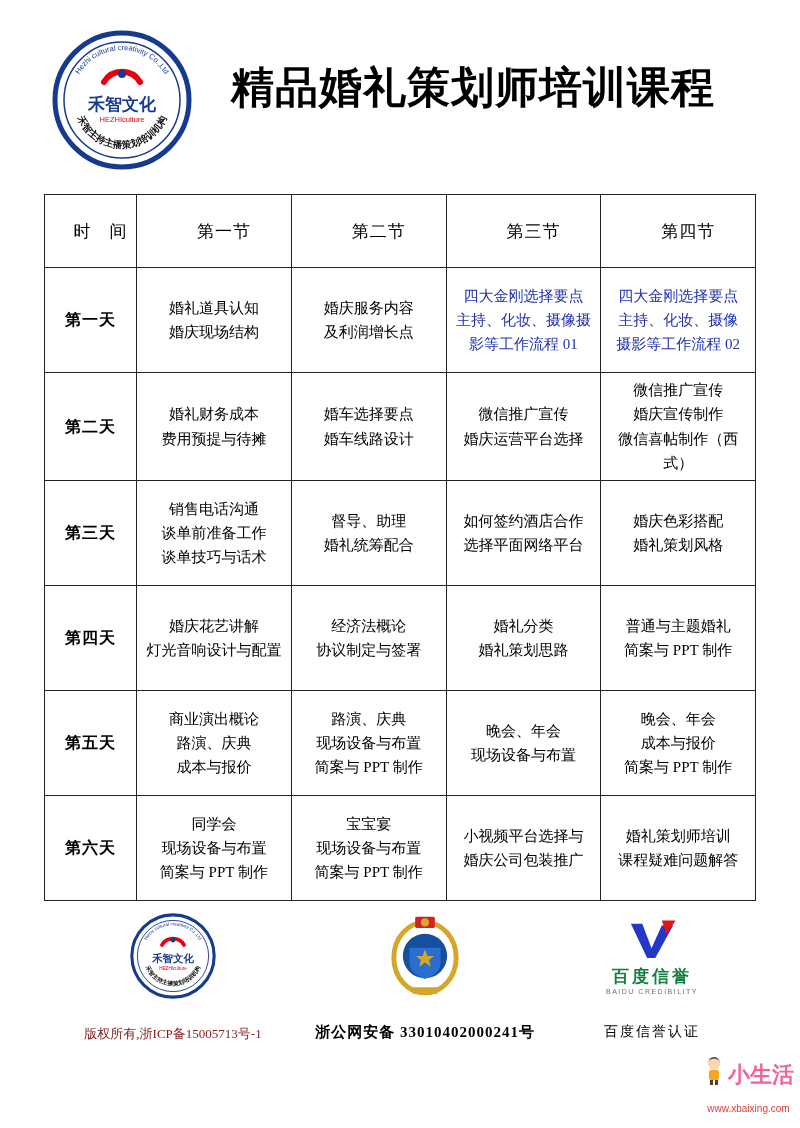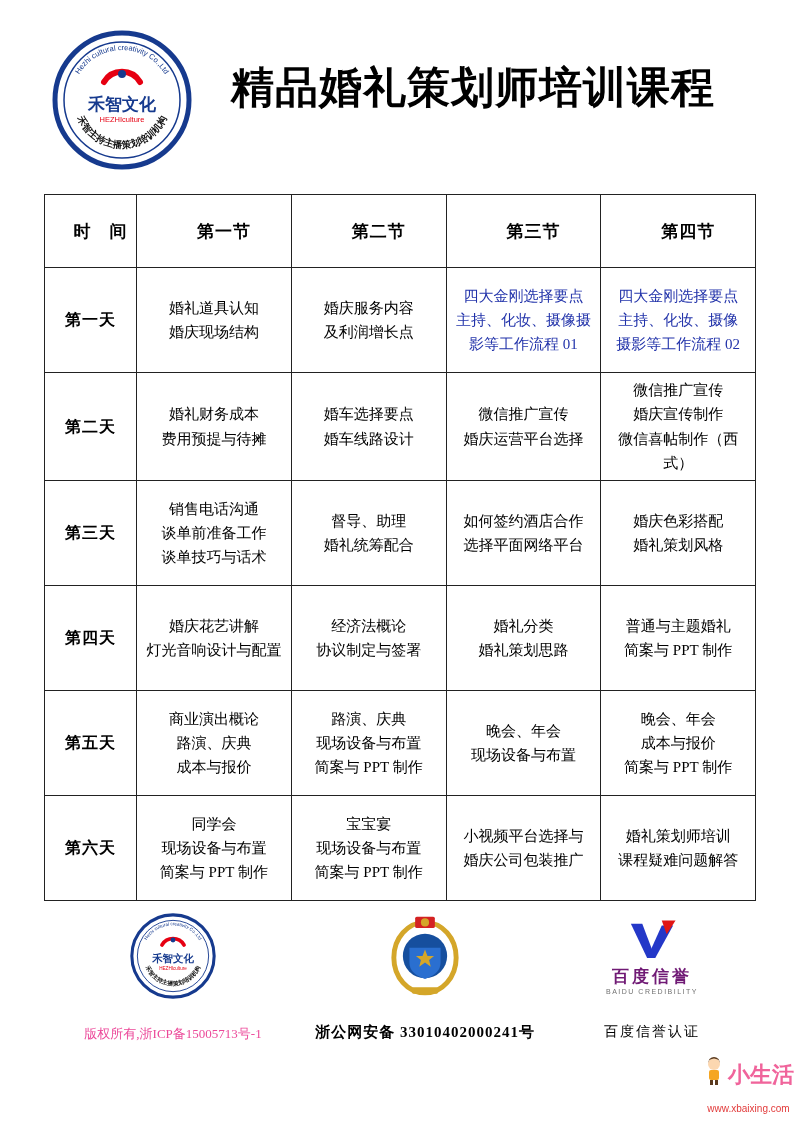--- a/index.html
+++ b/index.html
@@ -10,32 +10,32 @@
   
   .header{display:flex;align-items:center;padding:30px 46px 0 52px;}
   .logo-wrap{width:140px;height:140px;flex:0 0 auto;}
   .logo-wrap svg{width:100%;height:100%;}
   .page-title{flex:1;text-align:center;font-size:43px;font-weight:bold;letter-spacing:1px;margin-top:4px;}
 
   
   .table-wrap{margin-top:24px;}
   table.course{border-collapse:collapse;margin:0 auto;width:712px;table-layout:fixed;}
   .course th,.course td{border:1px solid #222;text-align:center;vertical-align:middle;padding:5px 4px;}
-  .course th{height:62px;font-size:17px;font-weight:bold;letter-spacing:1px;padding-left:24px;}
+  .course th{height:62px;font-size:17px;font-weight:normal;letter-spacing:1px;padding-left:24px;}
   .course td{height:94px;font-size:15px;line-height:1.62;}
   .course td.day-cell{font-size:16px;font-weight:bold;letter-spacing:1px;}
 
   
   .footer{position:absolute;left:0;right:0;top:903px;display:flex;justify-content:space-between;padding:0 58px;}
   .fcol{display:flex;flex-direction:column;align-items:center;}
   .fcol-left{width:230px;}
   .fcol-mid{width:250px;}
   .fcol-right{width:180px;}
   .logo-area{height:106px;display:flex;flex-direction:column;align-items:center;justify-content:center;}
-  .copyright{font-size:13px;margin-top:16px;color:#ec4899;}
+  .copyright{font-size:13px;margin-top:16px;color:#7f1d1d;}
   .police-text{font-size:15px;font-weight:bold;margin-top:14px;letter-spacing:1px;}
   .baidu-title{font-size:17px;font-weight:bold;letter-spacing:3px;margin-top:2px;}
   .baidu-sub{font-size:7px;color:#707070;letter-spacing:1.5px;font-family:"Liberation Sans",sans-serif;}
   .baidu-cert{font-size:14px;margin-top:14px;letter-spacing:2px;}
 
   
   .watermark{position:absolute;right:6px;bottom:14px;font-family:"Liberation Sans",sans-serif;}
   .wm-top{display:flex;align-items:flex-end;gap:3px;justify-content:center;}
   .wm-name{font-size:22px;font-weight:bold;line-height:1;}
   .wm-url{font-size:10px;text-align:center;margin-top:17px;}
@@ -254,21 +254,21 @@
       <div class="police-text">浙公网安备 33010402000241号</div>
     </div>
 
     <div class="fcol fcol-right">
       <div class="logo-area">
         <svg viewBox="0 0 64 56" width="52" height="46">
           <polygon points="6,8 20,8 36,50 26,50" fill="#2438c8"></polygon>
           <polygon points="26,50 36,50 58,10 44,10" fill="#2438c8"></polygon>
           <polygon points="44,4 61,4 50,21" fill="#e11515"></polygon>
         </svg>
-        <div class="baidu-title" style="color: #701a75;">百度信誉</div>
+        <div class="baidu-title" style="color: #15803d;">百度信誉</div>
         <div class="baidu-sub">BAIDU CREDIBILITY</div>
       </div>
       <div class="baidu-cert">百度信誉认证</div>
     </div>
 
   </div>
 
   <div class="watermark">
     <div class="wm-top">
       <svg width="22" height="30" viewBox="0 0 22 30">

